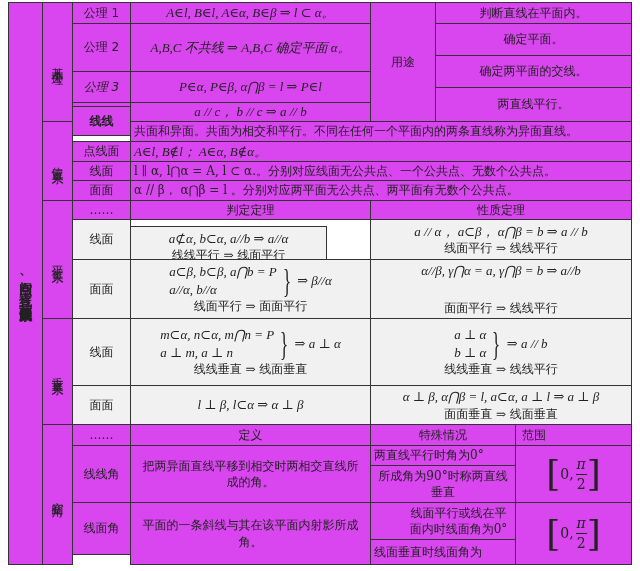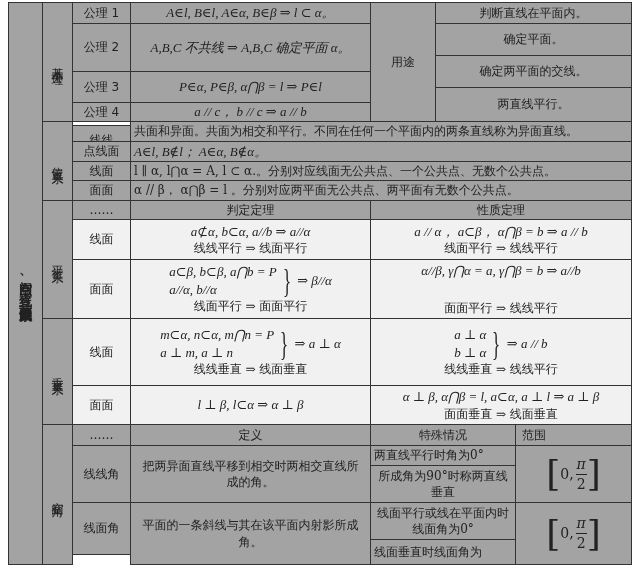--- a/index.html
+++ b/index.html
@@ -1,20 +1,20 @@
 <!DOCTYPE html>
 <html><head>
 <meta charset="utf-8">
 <style>
   html, body { margin:0; padding:0; background:#ffffff; }
   body { width:640px; height:571px; position:relative; overflow:hidden;
          font-family:"DejaVu Serif","Liberation Serif",serif; color:#222; }
   .c { position:absolute; box-sizing:border-box; border:1px solid #333;
        display:flex; align-items:center; justify-content:center; text-align:center;
-       font-size:12px; line-height:1.35; background:#a3a3a3; padding:0 3px; }
+       font-size:12px; line-height:1.35; background:#d946ef; padding:0 3px; }
   .gray { background:#f1f1f1; }
   .left { justify-content:flex-start; text-align:center; }
   .math { font-family:"Liberation Serif","DejaVu Serif",serif; font-style:italic; font-size:13px; }
   .vert { writing-mode:vertical-rl; text-orientation:upright; letter-spacing:2px; }
   .vbold { font-weight:bold; font-family:"DejaVu Sans","Liberation Sans",sans-serif; font-size:13px; letter-spacing:0; }
   .sans { font-family:"DejaVu Sans","Liberation Sans",sans-serif; }
   .col { flex-direction:column; }
   .brace-wrap { display:flex; align-items:center; }
   .brace-lines { display:flex; flex-direction:column; text-align:left; }
   .brace { font-size:34px; font-style:normal; line-height:1; margin:0 2px; transform:scaleX(0.5); }
@@ -30,51 +30,51 @@
   <span class="vert vbold">空间点、直线、平面的位置关系</span>
 </div>
 
 <div class="c" style="left:42px;top:2px;width:31px;height:120px;">
   <span class="vert">基本公理</span>
 </div>
 <div class="c sans" style="left:72px;top:2px;width:59px;height:22px;">公理 1</div>
 <div class="c math" style="left:130px;top:2px;width:241px;height:22px;">A∈l, B∈l, A∈α, B∈β ⇒ l ⊂ α。</div>
 <div class="c sans" style="left:72px;top:23px;width:59px;height:49px;">公理 2</div>
 <div class="c math" style="left:130px;top:23px;width:241px;height:49px;">A,B,C 不共线 ⇒ A,B,C 确定平面 α。</div>
-<div class="c sans" style="left:72px;top:71px;width:59px;height:32px;">公理 3</div>
+<div class="c sans" style="left:72px;top:71px;width:59px;height:32px;font-style:italic;">公理 3</div>
 <div class="c math" style="left:130px;top:71px;width:241px;height:32px;">P∈α, P∈β, α⋂β = l ⇒ P∈l</div>
 <div class="c sans" style="left:72px;top:102px;width:59px;height:20px;">公理 4</div>
 <div class="c math" style="left:130px;top:102px;width:241px;height:20px;">a // c， b // c ⇒ a // b</div>
 <div class="c" style="left:370px;top:2px;width:66px;height:120px;">用途</div>
 <div class="c" style="left:435px;top:2px;width:197px;height:22px;">判断直线在平面内。</div>
 <div class="c" style="left:435px;top:23px;width:197px;height:33px;">确定平面。</div>
 <div class="c" style="left:435px;top:55px;width:197px;height:33px;">确定两平面的交线。</div>
 <div class="c" style="left:435px;top:87px;width:197px;height:35px;">两直线平行。</div>
 
 <div class="c" style="left:42px;top:121px;width:31px;height:80px;">
   <span class="vert">位置关系</span>
 </div>
-<div class="c" style="left:72px;top:125px;width:59px;height:30px;">线线</div>
+<div class="c" style="left:72px;top:106px;width:59px;height:30px;font-weight:bold;">线线</div>
 <div class="c left" style="left:130px;top:121px;width:502px;height:21px;">共面和异面。共面为相交和平行。不同在任何一个平面内的两条直线称为异面直线。</div>
 <div class="c" style="left:72px;top:141px;width:59px;height:21px;">点线面</div>
 <div class="c left math" style="left:130px;top:141px;width:502px;height:21px;">A∈l, B∉l； A∈α, B∉α。</div>
 <div class="c" style="left:72px;top:161px;width:59px;height:20px;">线面</div>
 <div class="c left" style="left:130px;top:161px;width:502px;height:20px;">l ∥ α, l⋂α = A, l ⊂ α.。分别对应线面无公共点、一个公共点、无数个公共点。</div>
 <div class="c" style="left:72px;top:180px;width:59px;height:21px;">面面</div>
 <div class="c left" style="left:130px;top:180px;width:502px;height:21px;">α // β， α⋂β = l 。分别对应两平面无公共点、两平面有无数个公共点。</div>
 
 <div class="c" style="left:42px;top:200px;width:31px;height:119px;">
   <span class="vert">平行关系</span>
 </div>
 <div class="c" style="left:72px;top:200px;width:59px;height:20px;">……</div>
 <div class="c" style="left:130px;top:200px;width:241px;height:20px;">判定定理</div>
 <div class="c" style="left:370px;top:200px;width:262px;height:20px;">性质定理</div>
 
 <div class="c gray" style="left:72px;top:219px;width:59px;height:41px;">线面</div>
-<div class="c gray col" style="left:130px;top:219px;width:241px;height:41px;">
+<div class="c gray col" style="left:130px;top:226px;width:197px;height:41px;">
   <span class="math">a⊄α, b⊂α, a//b ⇒ a//α</span>
   <span>线线平行 ⇒ 线面平行</span>
 </div>
 <div class="c gray col" style="left:370px;top:219px;width:262px;height:41px;">
   <span class="math">a // α， a⊂β， α⋂β = b ⇒ a // b</span>
   <span>线面平行 ⇒ 线线平行</span>
 </div>
 
 <div class="c gray" style="left:72px;top:259px;width:59px;height:60px;">面面</div>
 <div class="c gray col" style="left:130px;top:259px;width:241px;height:60px;">
@@ -148,21 +148,21 @@
     <span class="frac">
       <span class="num">π</span>
       <span>2</span>
     </span>
     <span class="bk">]</span>
   </div>
 </div>
 
 <div class="c" style="left:72px;top:502px;width:59px;height:53px;">线面角</div>
 <div class="c left" style="left:130px;top:502px;width:241px;height:63px;padding:0 6px;">平面的一条斜线与其在该平面内射影所成角。</div>
-<div class="c left" style="left:370px;top:502px;width:146px;height:38px;">线面平行或线在平面内时线面角为0°</div>
+<div class="c left" style="left:370px;top:502px;width:146px;height:38px;padding-left:34px;">线面平行或线在平面内时线面角为0°</div>
 <div class="c left" style="left:370px;top:539px;width:146px;height:26px;">线面垂直时线面角为</div>
 <div class="c" style="left:515px;top:502px;width:117px;height:63px;">
   <div class="interval">
     <span class="bk">[</span>
     <span>0,</span>
     <span class="frac">
       <span class="num">π</span>
       <span>2</span>
     </span>
     <span class="bk">]</span>

